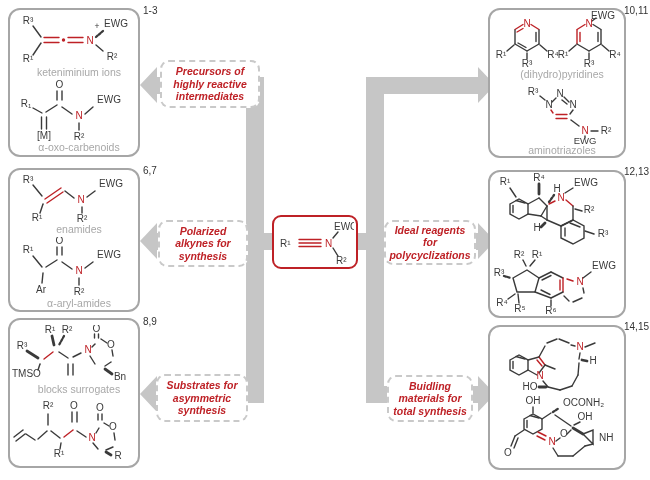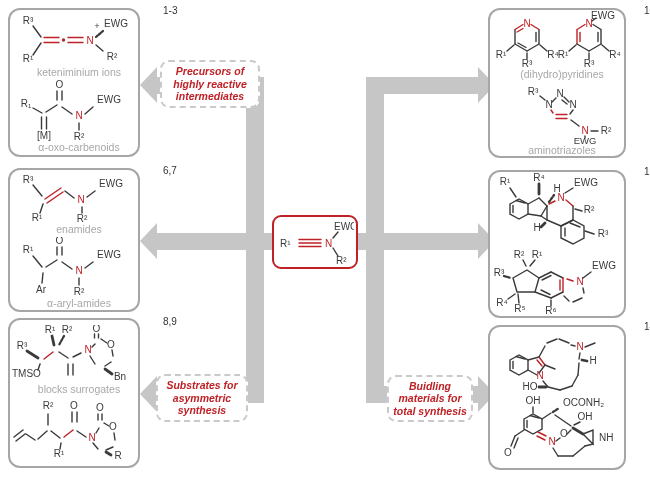--- a/index.html
+++ b/index.html
@@ -11,21 +11,21 @@
   .head.left{border-right:17px solid #c6c6c6;}
   .head.right{border-left:17px solid #c6c6c6;}
   .callout{position:absolute;z-index:3;background:#fff;border:2px dashed #c9c9c9;border-radius:9px;
            color:#be2126;font-weight:bold;font-style:italic;font-size:10.5px;line-height:1.2;
            display:flex;align-items:center;justify-content:center;text-align:center;
            padding:3px 4px;box-sizing:border-box;}
   .panel{position:absolute;z-index:2;background:#fff;border:2px solid #a6a6a6;border-radius:12px;
          display:flex;flex-direction:column;align-items:center;justify-content:center;gap:1px;
          box-sizing:border-box;}
   .cap{font-size:10.5px;color:#a8a8a8;line-height:1.05;white-space:nowrap;padding-left:10px;}
-  .ref{position:absolute;z-index:2;font-size:10px;color:#333;margin-left:20px;}
+  .ref{position:absolute;z-index:2;font-size:10px;color:#333;}
   .centerbox{position:absolute;left:272px;top:215px;width:86px;height:54px;background:#fff;
              border:2.5px solid #be2126;border-radius:9px;z-index:3;
              display:flex;align-items:center;justify-content:center;box-sizing:border-box;}
   svg line,svg polyline,svg polygon,svg path{stroke:#3a3a3a;stroke-width:1.4;fill:none;stroke-linecap:round;}
   svg .r{stroke:#be2126;}
   svg .w{stroke-width:2.8;}
   svg .hz{stroke-dasharray:2 1.7;stroke-width:2.3;}
   svg text{font-family:"Liberation Sans","DejaVu Sans",sans-serif;font-size:10px;fill:#3a3a3a;
            stroke:none;}
   svg .am{text-anchor:middle;}
@@ -48,21 +48,23 @@
 
   <div class="shaft" style="left:366px;top:77px;width:18px;height:326px"></div>
   <div class="shaft" style="left:374px;top:77px;width:104px;height:17px"></div>
   <div class="shaft" style="left:357px;top:233px;width:121px;height:17px"></div>
   <div class="shaft" style="left:374px;top:386px;width:104px;height:17px"></div>
   <div class="head right" style="left:478px;top:67px"></div>
   <div class="head right" style="left:478px;top:223px"></div>
   <div class="head right" style="left:478px;top:376px"></div>
 
   <div class="callout" style="left:160px;top:60px;width:100px;height:48px">Precursors of highly reactive intermediates</div>
+  <div class="callout" style="left:158px;top:220px;width:90px;height:47px">Polarized alkynes for synthesis</div>
   <div class="callout" style="left:156px;top:374px;width:92px;height:48px">Substrates for asymmetric synthesis</div>
+  <div class="callout" style="left:384px;top:220px;width:92px;height:45px">Ideal reagents for polycyclizations</div>
   <div class="callout" style="left:387px;top:375px;width:86px;height:47px">Buidling materials for total synthesis</div>
 
   <div class="centerbox">
     <svg width="78" height="48" viewBox="0 0 78 48">
       <text x="4" y="29">R¹</text>
       <line class="r" x1="23" y1="21.5" x2="45" y2="21.5"></line>
       <line class="r" x1="23" y1="25" x2="45" y2="25"></line>
       <line class="r" x1="23" y1="28.5" x2="45" y2="28.5"></line>
       <text x="49" y="29" class="rn">N</text>
       <line x1="57" y1="20" x2="62" y2="14"></line>

